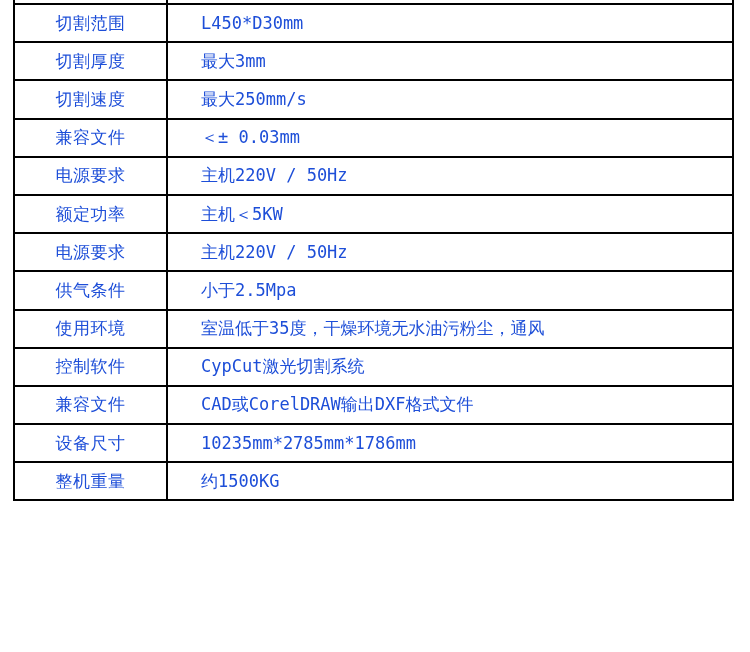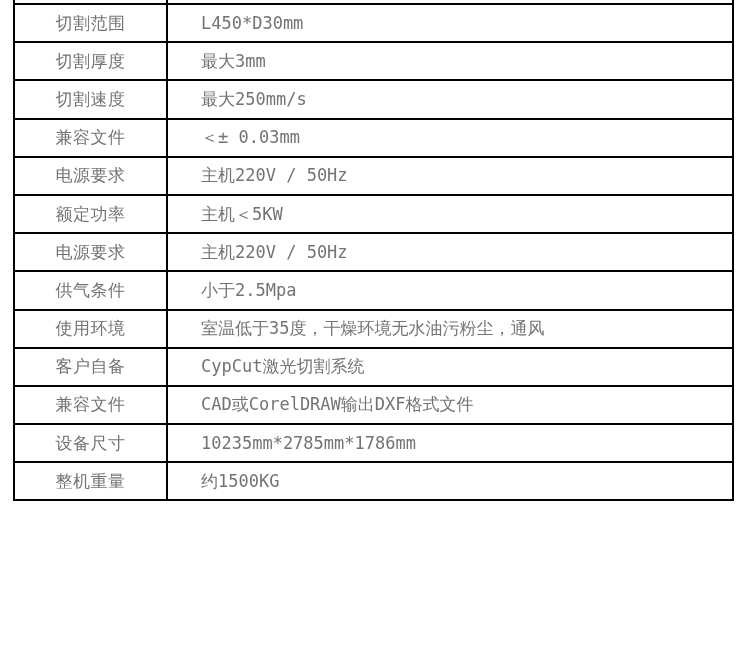--- a/index.html
+++ b/index.html
@@ -7,21 +7,21 @@
     padding: 0;
     background: #ffffff;
   }
   .page {
     position: relative;
     width: 750px;
     height: 652px;
     background: #ffffff;
     overflow: hidden;
     font-family: "DejaVu Sans Mono", "DejaVu Sans", sans-serif;
-    color: #737373;
+    color: #1d4ed8;
   }
   table.spec-table {
     position: absolute;
     left: 13px;
     top: 0;
     width: 721px;
     border-collapse: collapse;
     table-layout: fixed;
   }
   table.spec-table td {
@@ -91,21 +91,21 @@
         </tr>
         <tr class="spec-row">
           <td class="label">供气条件</td>
           <td class="value">小于2.5Mpa</td>
         </tr>
         <tr class="spec-row">
           <td class="label">使用环境</td>
           <td class="value">室温低于35度，干燥环境无水油污粉尘，通风</td>
         </tr>
         <tr class="spec-row">
-          <td class="label">客户自备</td>
+          <td class="label">控制软件</td>
           <td class="value">CypCut激光切割系统</td>
         </tr>
         <tr class="spec-row">
           <td class="label">兼容文件</td>
           <td class="value">CAD或CorelDRAW输出DXF格式文件</td>
         </tr>
         <tr class="spec-row">
           <td class="label">设备尺寸</td>
           <td class="value">10235mm*2785mm*1786mm</td>
         </tr>

